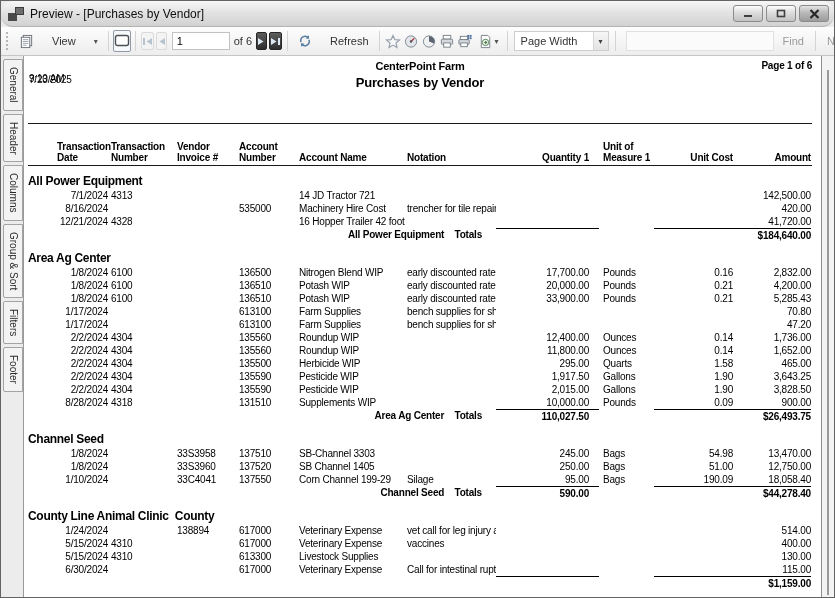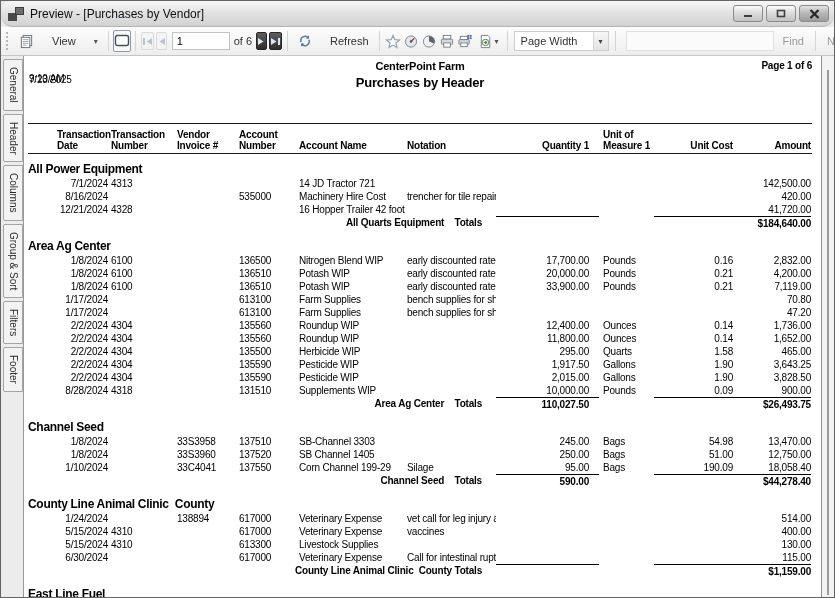--- a/index.html
+++ b/index.html
@@ -50,21 +50,21 @@
 
   
   .rheader{ position:relative; height:46px; margin-bottom:18px; }
   .rh-date{ position:absolute; left:1px; top:15px; }
   .rh-time{ position:absolute; left:1px; top:14px; }
   .rh-company{ position:absolute; left:0; right:0; top:1px; text-align:center; font-weight:bold; font-size:11px; }
   .rh-title{ position:absolute; left:0; right:0; top:16px; text-align:center; font-weight:bold; font-size:13px; }
   .rh-page{ position:absolute; right:0; top:1px; font-weight:bold; }
 
   .grid{ display:grid; grid-template-columns:83px 66px 62px 60px 108px 89px 103px 55px 93px 64px; }
-  .colhead{ border-top:1px solid #1a1a1a; border-bottom:1px solid #1a1a1a; font-weight:bold; padding:5px 0 2px 0; }
+  .colhead{ border-top:1px solid #1a1a1a; border-bottom:1px solid #1a1a1a; font-weight:bold; padding:17px 0 2px 0; }
   .hc div{ line-height:11px; height:11px; white-space:nowrap; }
   .hc:nth-child(1){ padding-left:29px; }
   .hc:nth-child(7){ text-align:right; padding-right:10px; }
   .hc:nth-child(8){ padding-left:4px; }
   .hc:nth-child(9){ text-align:right; padding-right:14px; }
   .hc:nth-child(10){ text-align:right; }
 
   .ghead{ font-size:12px; font-weight:bold; margin-top:8px; height:15px; line-height:15px; white-space:pre; letter-spacing:-0.3px; }
   .row{ height:13px; line-height:13px; }
   .c{ overflow:hidden; white-space:nowrap; }
@@ -243,21 +243,21 @@
         <div class="vtab">Group &amp; Sort</div>
         <div class="vtab">Filters</div>
         <div class="vtab">Footer</div>
       </div>
 
     <div class="page">
       <div class="rheader">
         <div class="rh-date">7/23/2025</div>
         <div class="rh-time">9:10 AM</div>
         <div class="rh-company">CenterPoint Farm</div>
-        <div class="rh-title">Purchases by Header</div>
+        <div class="rh-title">Purchases by Vendor</div>
         <div class="rh-page">Page 1 of 6</div>
       </div>
       <div class="grid colhead">
           <div class="hc">
             <div>Transaction</div>
             <div>Date</div>
           </div>
           <div class="hc">
             <div>Transaction</div>
             <div>Number</div>
@@ -327,21 +327,21 @@
             <div class="c"></div>
             <div class="c"></div>
             <div class="c">16 Hopper Trailer 42 foot</div>
             <div class="c"></div>
             <div class="c a-r"></div>
             <div class="c"></div>
             <div class="c a-r"></div>
             <div class="c a-r">41,720.00</div>
           </div>
           <div class="grid trow">
-            <div class="tlabel">All Quarts Equipment    Totals</div>
+            <div class="tlabel">All Power Equipment    Totals</div>
             <div class="c tq"></div>
             <div class="c ts8"></div>
             <div class="c ts9"></div>
             <div class="c ta">$184,640.00</div>
           </div>
           <div class="ghead">Area Ag Center</div>
           <div class="grid row">
             <div class="c a-r">1/8/2024</div>
             <div class="c">6100</div>
             <div class="c"></div>
@@ -368,21 +368,21 @@
           <div class="grid row">
             <div class="c a-r">1/8/2024</div>
             <div class="c">6100</div>
             <div class="c"></div>
             <div class="c">136510</div>
             <div class="c">Potash WIP</div>
             <div class="c">early discounted rate</div>
             <div class="c a-r">33,900.00</div>
             <div class="c">Pounds</div>
             <div class="c a-r">0.21</div>
-            <div class="c a-r">7,119.00</div>
+            <div class="c a-r">5,285.43</div>
           </div>
           <div class="grid row">
             <div class="c a-r">1/17/2024</div>
             <div class="c"></div>
             <div class="c"></div>
             <div class="c">613100</div>
             <div class="c">Farm Supplies</div>
             <div class="c">bench supplies for shed</div>
             <div class="c a-r"></div>
             <div class="c"></div>
@@ -567,21 +567,20 @@
             <div class="c"></div>
             <div class="c">617000</div>
             <div class="c">Veterinary Expense</div>
             <div class="c">Call for intestinal rupture</div>
             <div class="c a-r"></div>
             <div class="c"></div>
             <div class="c a-r"></div>
             <div class="c a-r">115.00</div>
           </div>
           <div class="grid trow">
-            <div class="tlabel">County Line Animal Clinic  County Totals</div>
             <div class="c tq"></div>
             <div class="c ts8"></div>
             <div class="c ts9"></div>
             <div class="c ta">$1,159.00</div>
           </div>
           <div class="ghead">East Line Fuel</div>
         </div>
     </div>
 
     <div class="scrollbar">

